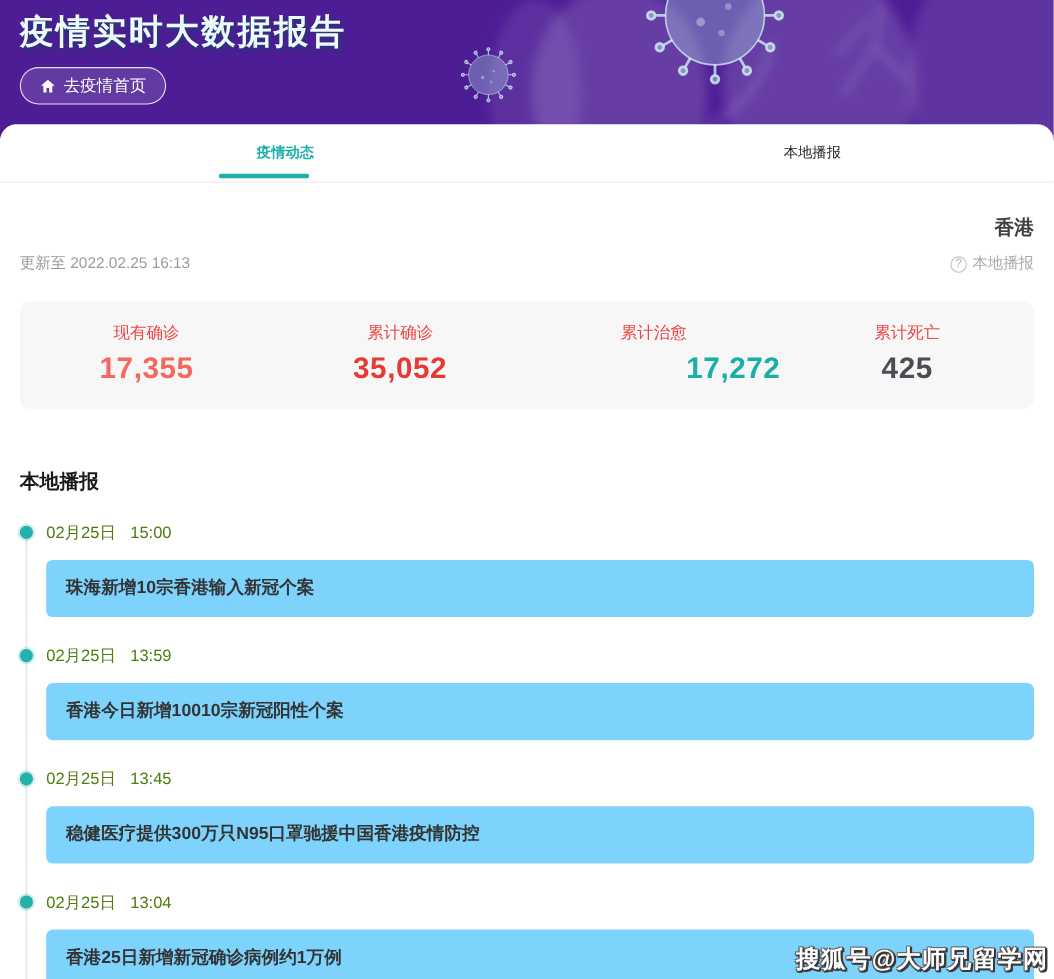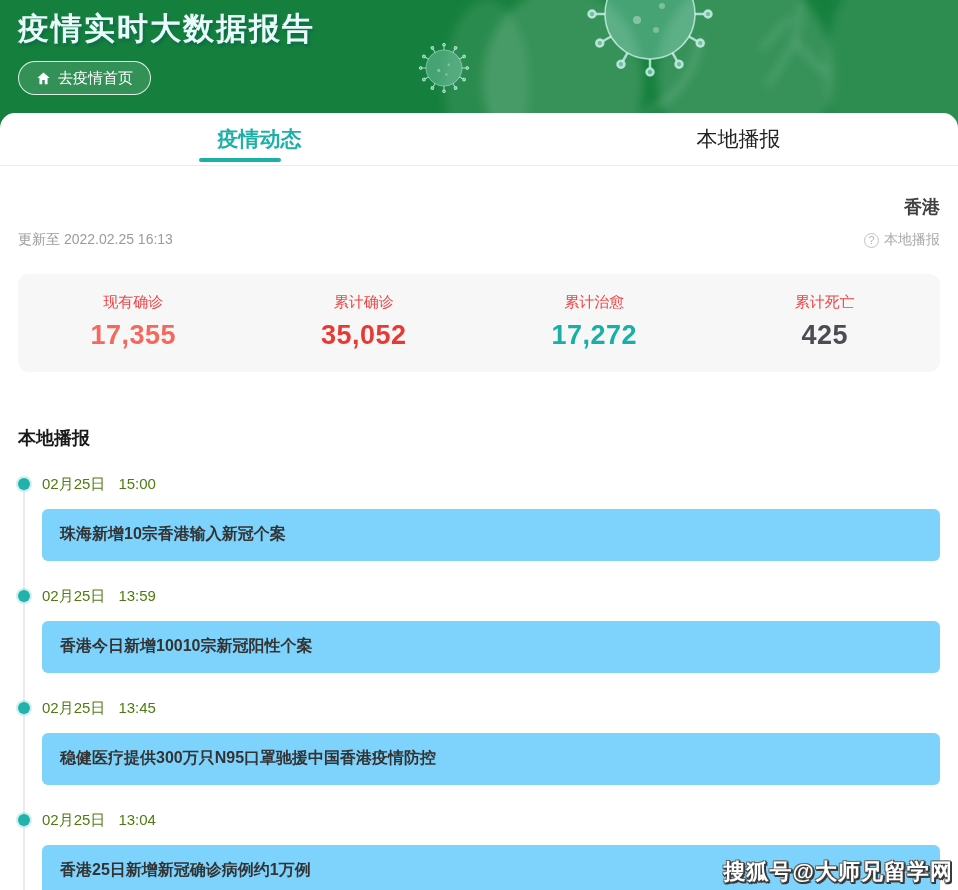--- a/index.html
+++ b/index.html
@@ -8,21 +8,21 @@
     font-family:"Liberation Sans", sans-serif;
     background:#ffffff;
     position:relative;
     overflow:hidden;
   }
 
   
   .header {
     position:relative;
     height:128px;
-    background:#15803d;
+    background:#4c1d95;
     overflow:hidden;
   }
   .header-art { position:absolute; top:0; left:0; }
   .header-title {
     position:absolute; left:18px; top:8px;
     font-size:31px; font-weight:bold; letter-spacing:2px;
     color:#e9fbfa;
     text-shadow:2px 3px 3px rgba(0,84,84,0.45);
     z-index:2;
   }
@@ -46,21 +46,21 @@
     border-radius:15px 15px 0 0;
     min-height:777px;
     z-index:3;
   }
 
   
   .tabs { display:flex; height:53px; border-bottom:1px solid #ececec; }
   .tab {
     flex:1; position:relative;
     display:flex; align-items:center; justify-content:center;
-    font-size:21px; color:#222222; cursor:pointer;padding-left:40px;
+    font-size:13px; color:#222222; cursor:pointer;padding-left:40px;
   }
   .tab.active { color:#1cb0a9; font-weight:bold; }
   .tab-underline {
     position:absolute; bottom:3px; left:50%;
     transform:translateX(-50%);
     width:82px; height:4px; border-radius:2px;
     background:#1cb0a9;
     display:none;
   }
   .tab.active .tab-underline { display:block; }
@@ -86,21 +86,21 @@
     background:#f7f7f7;
     border-radius:10px;
     display:flex;
     padding:19px 0 21px;
   }
   .stat-col { flex:1; text-align:center; }
   .stat-label { font-size:15px; color:#ef4444; }
   .stat-value { margin-top:8px; font-size:27px; font-weight:bold; letter-spacing:0.5px; }
   .stat-value.c0 { color:#f4685d; }
   .stat-value.c1 { color:#e63a35; }
-  .stat-value.c2 { color:#17afa6; }
+  .stat-value.c2 { color:#17afa6;text-align:right; }
   .stat-value.c3 { color:#4c4c54; }
 
   
   .feed { margin:54px 18px 0; position:relative; }
   .feed-heading { font-size:18px; font-weight:bold; color:#1a1a1a; }
   .timeline-line {
     position:absolute; left:5px; top:63px;
     width:2px; height:770px;
     background:#ebebeb; z-index:0;
   }

